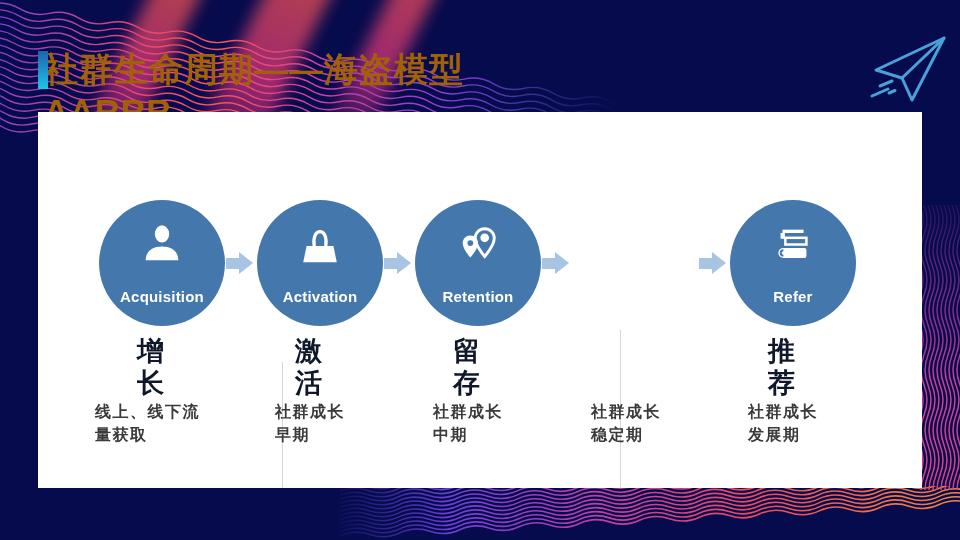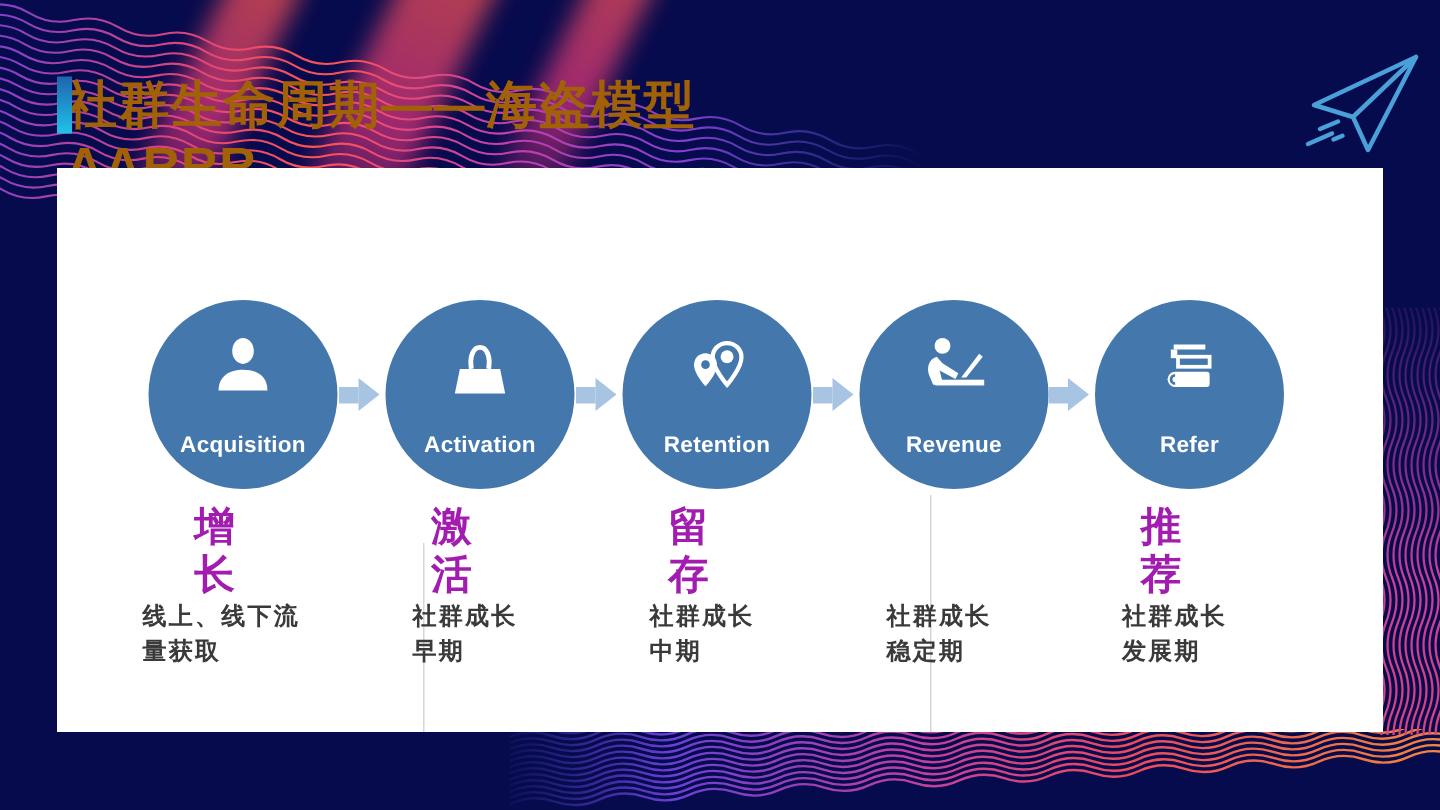--- a/index.html
+++ b/index.html
@@ -21,21 +21,21 @@
   
   .panel{position:absolute;left:38px;top:112px;width:884px;height:376px;background:#fff;z-index:3;}
   .step-col{position:absolute;top:0;width:158px;height:100%;}
   .c0{left:45px}.c1{left:203px}.c2{left:361px}.c3{left:519px}.c4{left:676px}
   .circle{position:absolute;left:16px;top:88px;width:126px;height:126px;border-radius:50%;
           background:#4478ad;display:flex;flex-direction:column;align-items:center;
           justify-content:center;gap:20px;}
   .circle svg{width:46px;height:46px;display:block;}
   .en{color:#fff;font-weight:bold;font-size:15px;letter-spacing:.2px;}
   .zh{position:absolute;left:39px;top:224px;width:42px;font-size:27px;font-weight:bold;
-      color:#a21caf;line-height:1.18;text-align:center;word-break:break-all;}
+      color:#0f172a;line-height:1.18;text-align:right;word-break:break-all;}
   .desc{position:absolute;top:288px;font-size:16px;font-weight:600;color:#3a3a3a;
         line-height:1.45;letter-spacing:1.5px;word-break:break-all;}
   .c0 .desc{left:12px;width:108px;}
   .c1 .desc,.c2 .desc{left:34px;width:72px;}
   .c3 .desc,.c4 .desc{left:34px;width:86px;}
   .arrow{position:absolute;top:140px;display:flex;align-items:center;}
   .a0{left:188px}.a1{left:346px}.a2{left:504px}.a3{left:661px}
   .arrow .shaft{width:13px;height:11px;background:#a7c4e2;}
   .arrow .head{width:0;height:0;border-top:11px solid transparent;
                border-bottom:11px solid transparent;border-left:14px solid #a7c4e2;}
@@ -205,29 +205,20 @@
           <path d="M18 25 c-1.5-9 1.5-15 6-15 s7.5 6 6 15" fill="none" stroke="#fff" stroke-width="3.4"></path>
           <circle cx="24" cy="16.5" r="3" fill="#4478ad"></circle>
         </svg>
         <span class="en">Activation</span>
       </div>
       <div class="zh">激活</div>
       <div class="desc">社群成长早期</div>
     </div>
 
     <div class="step-col c3">
-      <div class="circle">
-        <svg viewBox="0 0 48 48">
-          <circle cx="16" cy="9" r="5.5" fill="#fff"></circle>
-          <path d="M12 16.5 c-5.5 1.5-7.5 8-5 13.5 l2.5 6 h7 l-2.5-10 11 6 2-4 -11-7 z" fill="#fff"></path>
-          <path d="M29 31 L41.5 14.5 l2.5 2 L32.5 31 z" fill="#fff"></path>
-          <rect x="11" y="32.5" width="34" height="4" fill="#fff"></rect>
-        </svg>
-        <span class="en">Revenue</span>
-      </div>
       <div class="desc">社群成长稳定期</div>
     </div>
 
     <div class="step-col c4">
       <div class="circle">
         <svg viewBox="0 0 48 48">
           <path d="M13 8 h22 v3.5 h-22 z" fill="#fff"></path>
           <rect x="11" y="11.5" width="4.5" height="6" fill="#fff"></rect>
           <rect x="16" y="16.5" width="22" height="7" fill="none" stroke="#fff" stroke-width="2.6"></rect>
           <path d="M14 27 h22 a2 2 0 0 1 2 2 v6.5 a2 2 0 0 1 -2 2 h-22 a5.2 5.2 0 0 1 0 -10.5 z" fill="#fff"></path>

